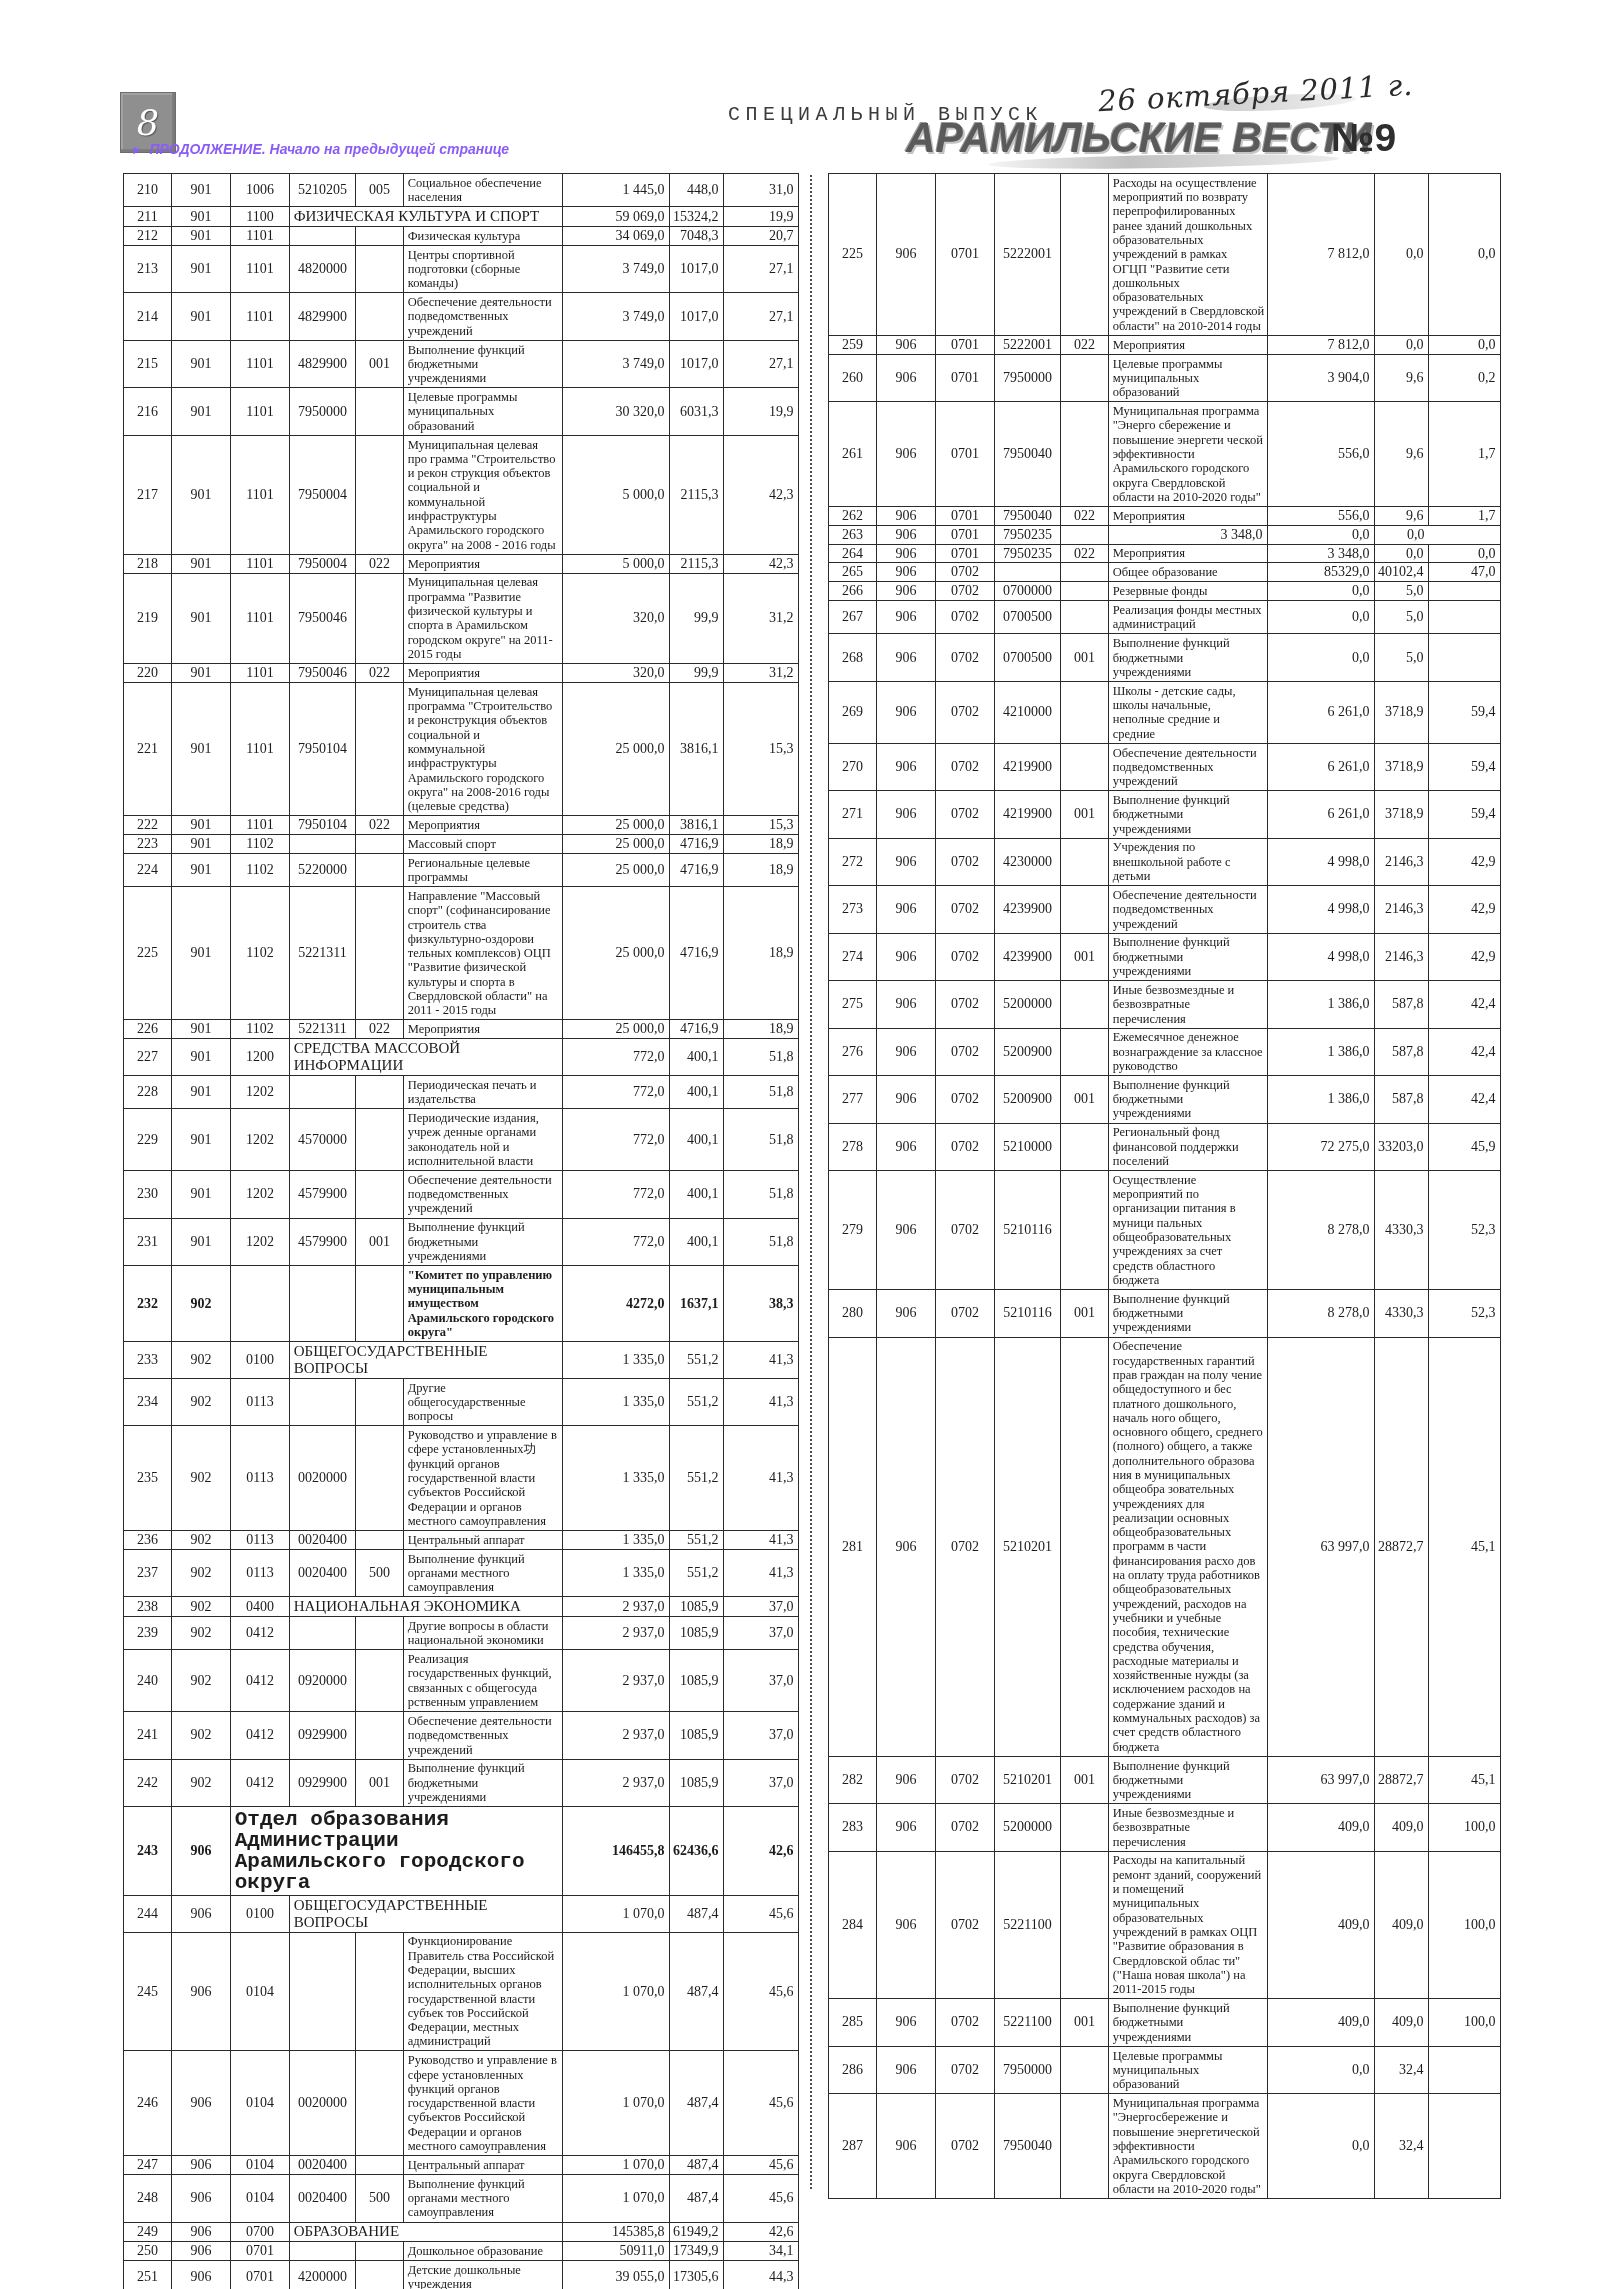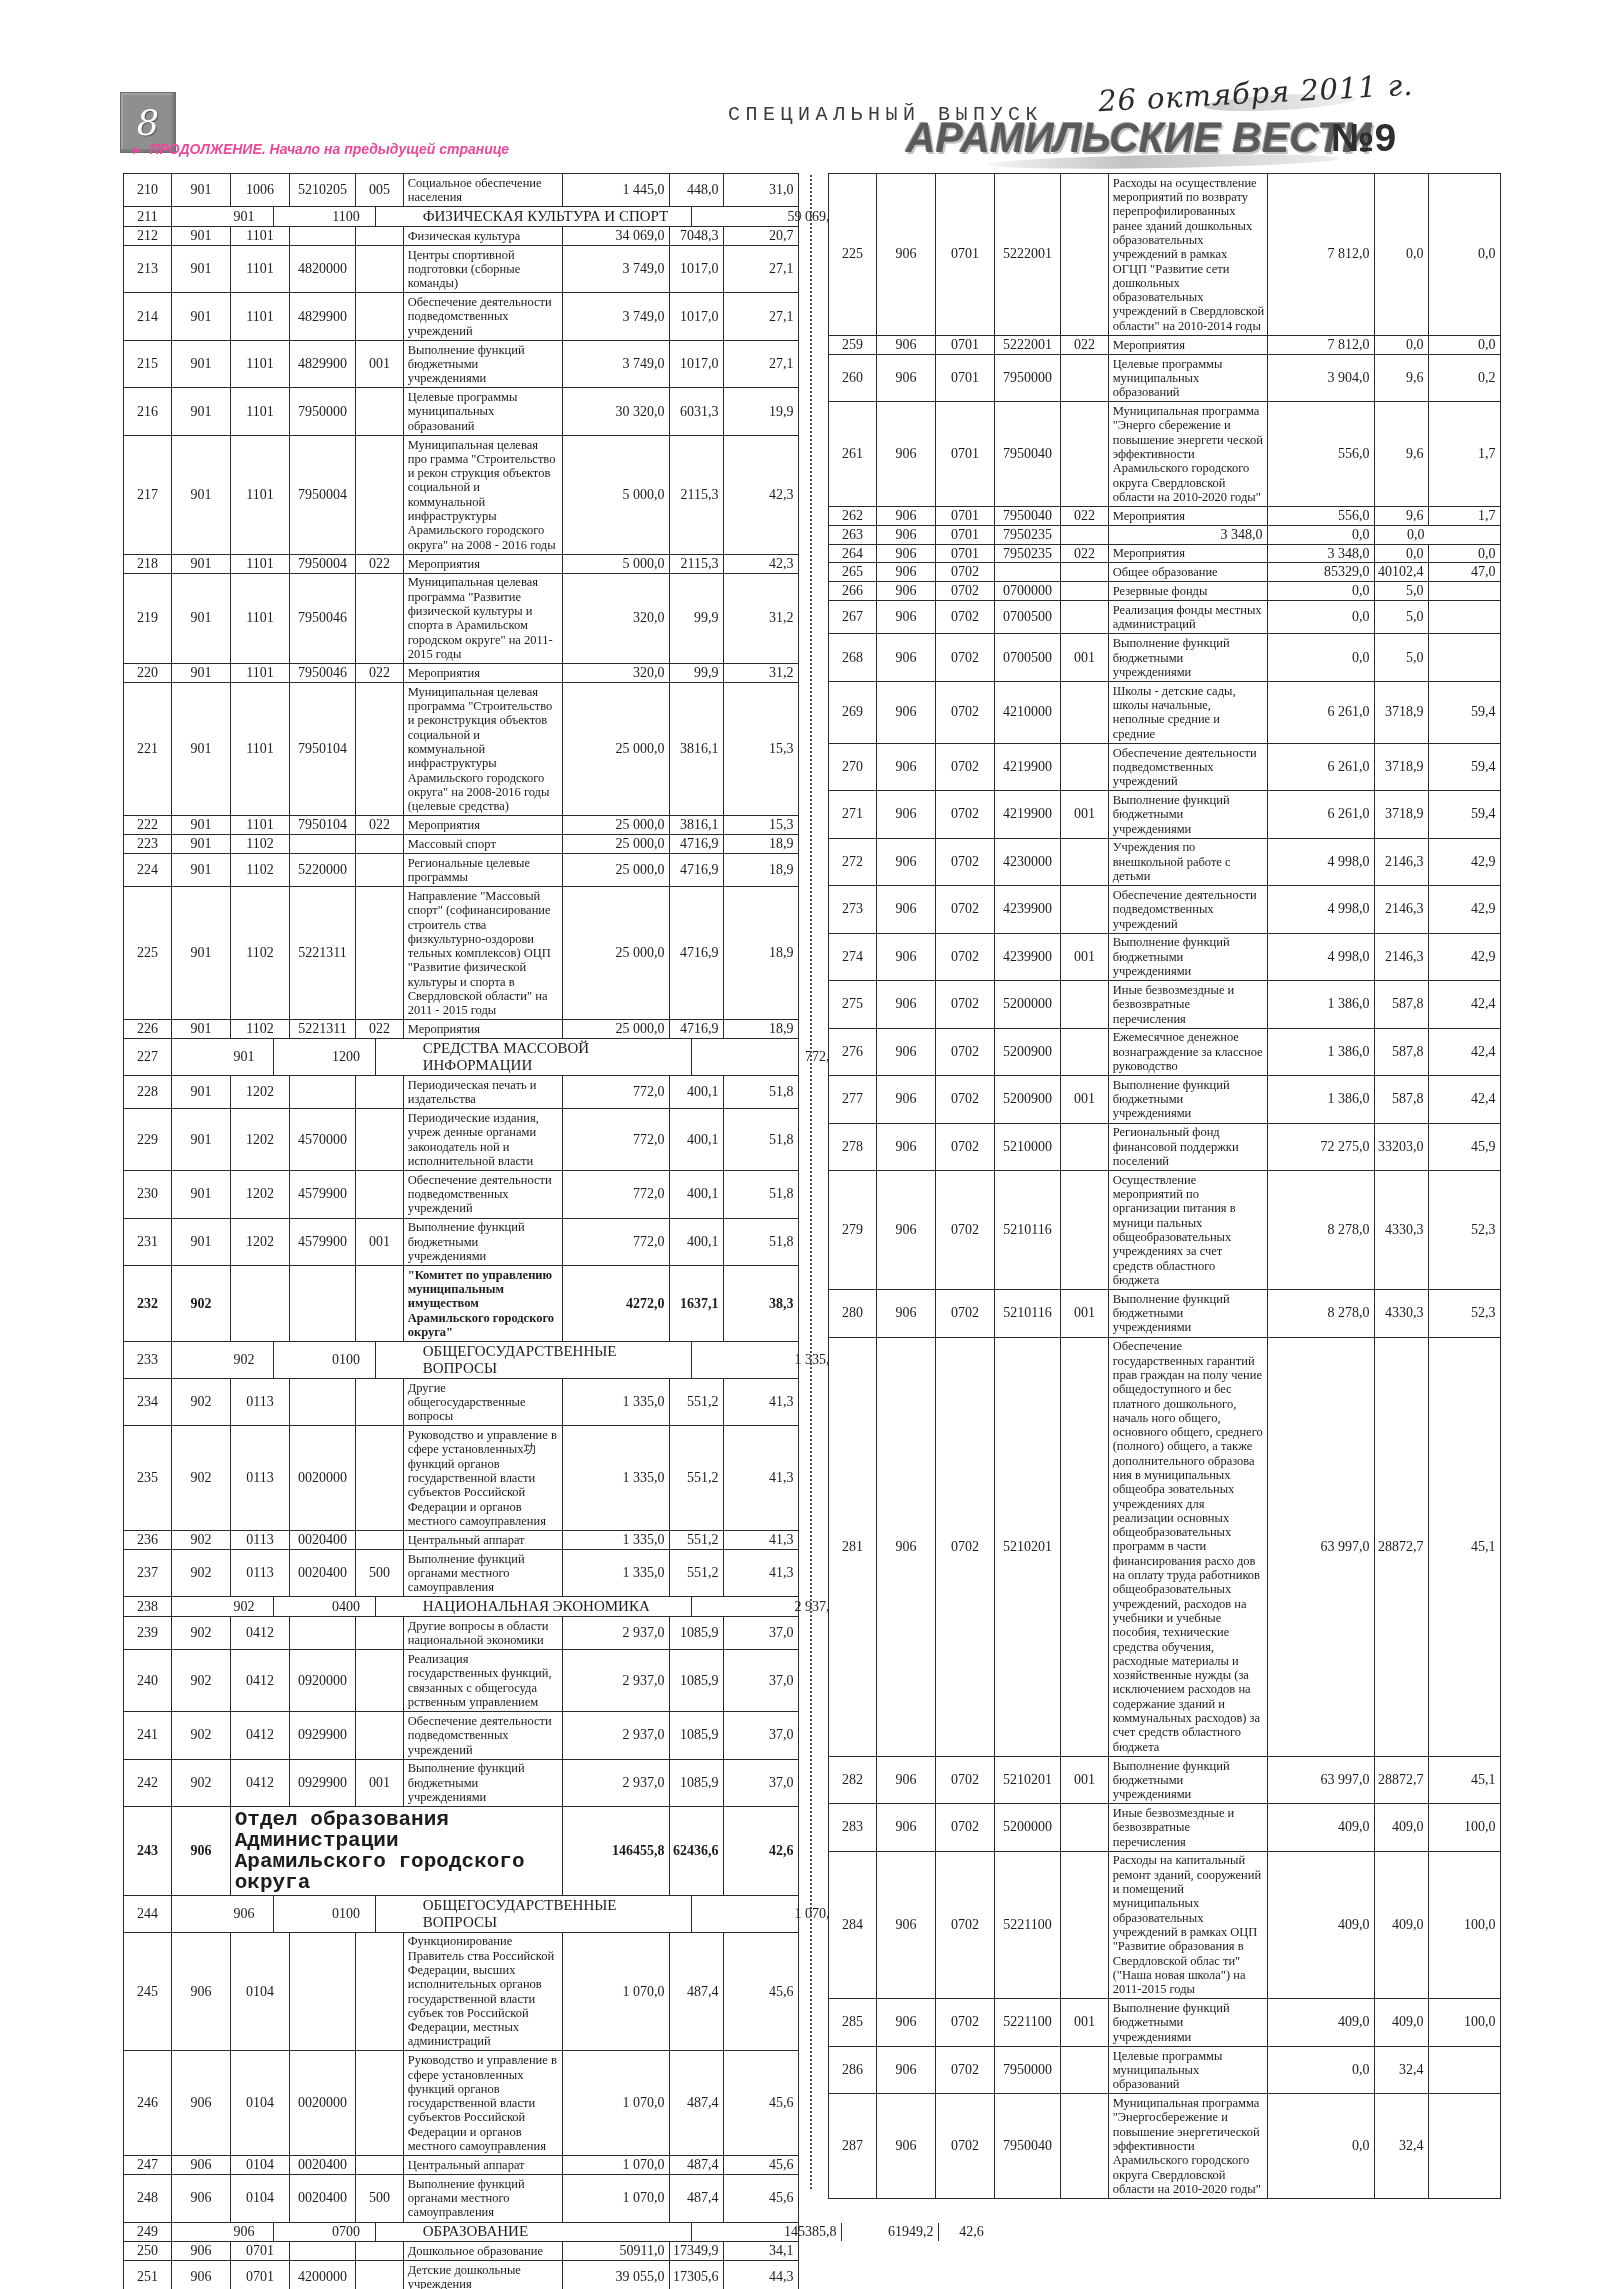--- a/index.html
+++ b/index.html
@@ -7,41 +7,41 @@
          font-family:"Liberation Serif", serif;color:#1c1c1c;}
   
   .page-badge{position:absolute;left:120px;top:92px;width:54px;height:59px;background:#8f8f8f;
               border:1.8px solid #6c6c6c;box-shadow:inset -2.8px -2.8px 0 #7b7b7b, inset 1.8px 1.8px 0 #a5a5a5;
               display:flex;align-items:center;justify-content:center;}
   .page-badge span{color:#ffffff;font-family:"DejaVu Serif", serif;font-style:italic;font-size:35px;
               text-shadow:0.9px 0.9px 0.9px #555;}
   .issue-title{position:absolute;left:434px;top:103px;width:609px;text-align:right;
               font-family:Liberation Mono, monospace;font-size:20px;letter-spacing:5.5px;color:#3b3b3b;}
   .continuation{position:absolute;left:131px;top:141px;font-family:"Liberation Sans", sans-serif;
-              font-weight:bold;font-style:italic;font-size:14px;color:#ec4899;}
+              font-weight:bold;font-style:italic;font-size:14px;color:#8b5cf6;}
   .continuation .arr{display:inline-block;margin-right:6.5px;font-style:normal;font-size:12px;}
   .issue-date{position:absolute;left:1098px;top:76px;font-family:"DejaVu Serif", serif;
               font-style:italic;font-size:29px;color:#2b2b2b;transform:rotate(-3deg);letter-spacing:0.9px;}
   .swoosh-date{position:absolute;left:1204px;top:95px;width:152px;height:14.8px;border-radius:50%;
               background:linear-gradient(90deg,#c9c9c9,#f2f2f2);transform:rotate(-3deg);}
   .masthead{position:absolute;left:906px;top:114px;font-family:"Liberation Sans", sans-serif;
               font-weight:bold;font-style:italic;font-size:41px;letter-spacing:0px;color:#5a5a5a;
               text-shadow:-0.9px -0.9px 0 #9b9b9b,1.8px 1.8px 0 #c4c4c4;transform:scaleY(1.05);white-space:nowrap;}
   .issue-no{position:absolute;left:1331px;top:116px;font-family:"Liberation Sans", sans-serif;
               font-weight:bold;font-size:39px;color:#2e2e2e;}
   .swoosh-masthead{position:absolute;left:988px;top:155px;width:351px;height:13px;border-radius:50%;
               background:linear-gradient(90deg,#f5f5f5,#c2c2c2 40%,#ededed);transform:rotate(-1deg);}
   
   .btable{position:absolute;top:173px;border:0.9px solid #2a2a2a;background:#fff;}
   #table-left{left:123px;width:674px;}
   #table-right{left:828px;width:671px;}
   .trow{display:grid;grid-template-columns:48px 59px 59px 66px 48px 159px 107px 54px 1fr;
         border-bottom:0.9px solid #2a2a2a;}
   .trow:last-child{border-bottom:none;}
-  .trow.span-sec{grid-template-columns:48px 59px 59px 273px 107px 54px 1fr;gap:43px;}
+  .trow.span-sec{grid-template-columns:48px 59px 59px 273px 107px 54px 1fr;}
   .trow.span-dept{grid-template-columns:48px 59px 332px 107px 54px 1fr;}
   .cell{border-right:0.9px solid #2a2a2a;min-width:0;}
   .cell:last-child{border-right:none;}
   .cell.code{display:flex;align-items:center;justify-content:center;font-size:14px;padding:0.9px 1.8px;}
   .cell.num{display:flex;align-items:center;justify-content:flex-end;font-size:14px;padding:0.9px 4.6px 0.9px 1.8px;}
   .cell.name{font-size:12.5px;line-height:14.3px;padding:1.8px 2.8px 1.8px 3.7px;}
   .cell.sec-name{display:flex;align-items:center;font-size:15px;padding:0.9px 1.8px 0.9px 3.7px;}
   .cell.dept-name{font-size:21px;font-weight:bold;line-height:21px;padding:1.8px 3.7px;font-family:Liberation Mono, monospace;}
   .trow.b .cell{font-weight:bold;}
   .col-divider{position:absolute;left:810px;top:175px;height:2014px;width:0;border-left:2.8px dotted #4e4e4e;}

